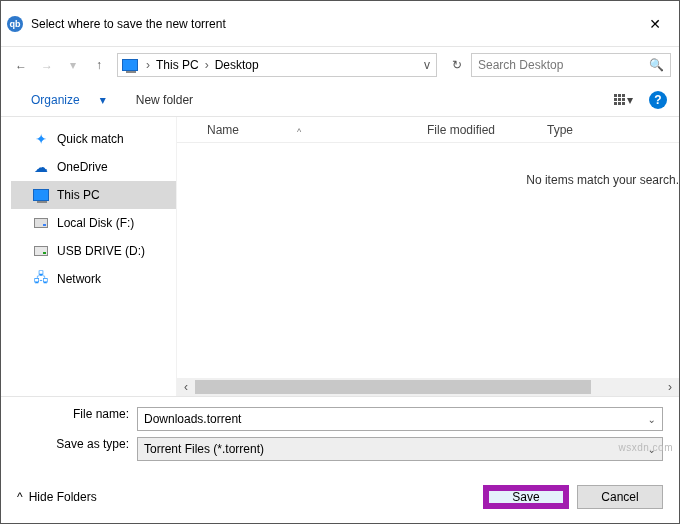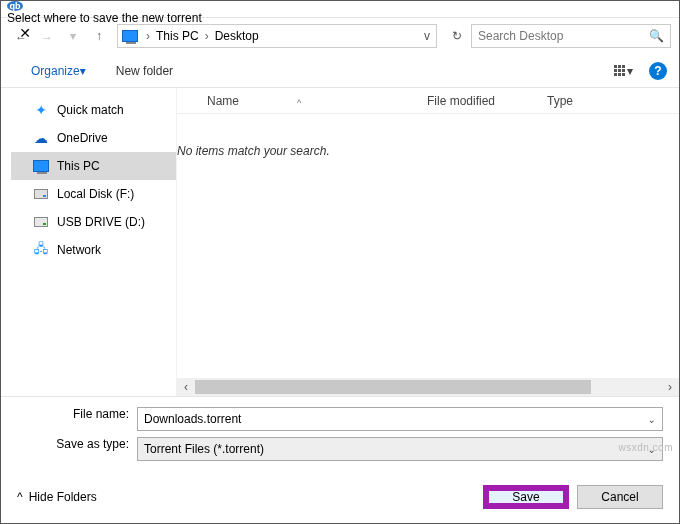--- a/index.html
+++ b/index.html
@@ -1,36 +1,36 @@
 <!DOCTYPE html>
 <html><head>
 <meta charset="utf-8">
 <style>
   * { box-sizing: border-box; font-family: "Segoe UI", Tahoma, sans-serif; font-size: 12px; }
   html, body { margin: 0; padding: 0; }
   body { background: #fff; }
   .dialog { width: 680px; height: 524px; border: 1px solid #555; position: relative; display: flex; flex-direction: column; background: #fff; }
-  .titlebar { height: 17px; display: flex; padding: 0 6px; border-bottom: 1px solid #e5e5e5; flex-direction: column; }
+  .titlebar { height: 46px; display: flex; align-items: center; padding: 0 6px; border-bottom: 1px solid #e5e5e5; }
   .app-icon { width: 16px; height: 16px; border-radius: 50%; background: #2e79cc; display: flex; align-items: center; justify-content: center; color: #fff; font-size: 9px; font-weight: bold; margin-right: 8px; }
   .title-text { flex: 1; }
   .win-close { font-size: 14px; width: 36px; text-align: center; cursor: default; }
   .navrow { height: 36px; display: flex; align-items: center; padding: 0 8px; gap: 2px; }
   .navbtn { width: 24px; height: 24px; display: flex; align-items: center; justify-content: center; color: #555; }
   .navbtn.dis { color: #c0c0c0; }
   .addrbar { flex: 1; height: 24px; border: 1px solid #ccc; display: flex; align-items: center; margin: 0 6px 0 4px; padding: 0 2px; }
   .pc-icon { width: 16px; height: 12px; background: #1e90ff; border: 1px solid #1565c0; position: relative; margin: 0 6px 0 2px; }
   .pc-icon::after { content:""; position:absolute; bottom:-3px; left:3px; width:10px; height:2px; background:#888; }
   .crumb { padding: 0 4px; }
   .crumb-sep { color: #666; padding: 0 2px; }
   .addr-dd { margin-left: auto; color: #555; padding: 0 4px; }
   .refresh { width: 24px; height: 24px; display: flex; align-items: center; justify-content: center; color: #555; }
   .searchbox { width: 200px; height: 24px; border: 1px solid #ccc; display: flex; align-items: center; padding: 0 6px; color: #777; gap: 18px; }
   .search-glyph { color: #888; }
   .toolbar { height: 34px; display: flex; align-items: center; padding: 0 12px 0 30px; border-bottom: 1px solid #e5e5e5; }
-  .organize { color: #1060c0; display: flex; align-items: center; gap: 0; }
+  .organize { color: #1060c0; display: flex; align-items: center; gap: 20px; }
   .newfolder { margin-left: 30px; color: #333; }
   .toolbar-spacer { flex: 1; }
   .viewbtn { display: flex; align-items: center; gap: 2px; color: #444; padding: 2px 4px; }
   .viewgrid { display: inline-grid; grid-template-columns: repeat(3, 3px); grid-template-rows: repeat(3, 3px); gap: 1px; }
   .viewgrid span { background: #555; width: 3px; height: 3px; }
   .helpbtn { width: 18px; height: 18px; border-radius: 50%; background: #0078d7; color: #fff; display: flex; align-items: center; justify-content: center; margin-left: 12px; font-weight: bold; }
   .body { flex: 1; display: flex; min-height: 0; }
   .tree { width: 175px; padding: 8px 0 8px 10px; }
   .tree-item { height: 28px; display: flex; align-items: center; gap: 8px; padding-left: 22px; }
   .tree-item.sel { background: #d9d9d9; }
@@ -41,21 +41,21 @@
   .drive::after { content:""; position:absolute; right:1px; bottom:1px; width:3px; height:2px; background:#3b82f6; }
   .usb { width: 14px; height: 10px; background: #e8e8e8; border: 1px solid #888; position: relative; }
   .usb::after { content:""; position:absolute; right:1px; bottom:1px; width:3px; height:2px; background:#22a022; }
   .net { color: #1e90ff; font-size: 13px; }
   .listarea { flex: 1; display: flex; flex-direction: column; border-left: 1px solid #f1f1f1; position: relative; }
   .colheaders { height: 26px; display: flex; align-items: center; border-bottom: 1px solid #eee; color: #444; }
   .col-name { width: 250px; padding-left: 30px; position: relative; }
   .sort-ind { position: absolute; left: 120px; top: 4px; font-size: 9px; color: #777; }
   .col-date { width: 120px; }
   .col-type { flex: 1; }
-  .empty { flex: 1; text-align: left; padding-top: 30px; color: #333; font-style: italic; }
+  .empty { flex: 1; text-align: right; padding-top: 30px; color: #333; }
   .hscroll { height: 18px; background: #f0f0f0; display: flex; align-items: center; position: relative; }
   .hs-btn { width: 18px; height: 18px; display: flex; align-items: center; justify-content: center; color: #555; }
   .hs-track { flex: 1; height: 18px; position: relative; }
   .hs-thumb { position: absolute; left: 0; top: 2px; height: 14px; width: 85%; background: #c8c8c8; }
   .bottom { border-top: 1px solid #e5e5e5; padding: 10px 16px 8px 16px; }
   .formrow { display: flex; margin-bottom: 6px; }
   .formlabel { width: 120px; text-align: right; padding-right: 8px; }
   .combo { flex: 1; height: 24px; border: 1px solid #aaa; display: flex; align-items: center; padding: 0 6px; background: #fff; }
   .combo.grey { background: #eee; }
   .combo-dd { margin-left: auto; color: #555; font-size: 10px; }

